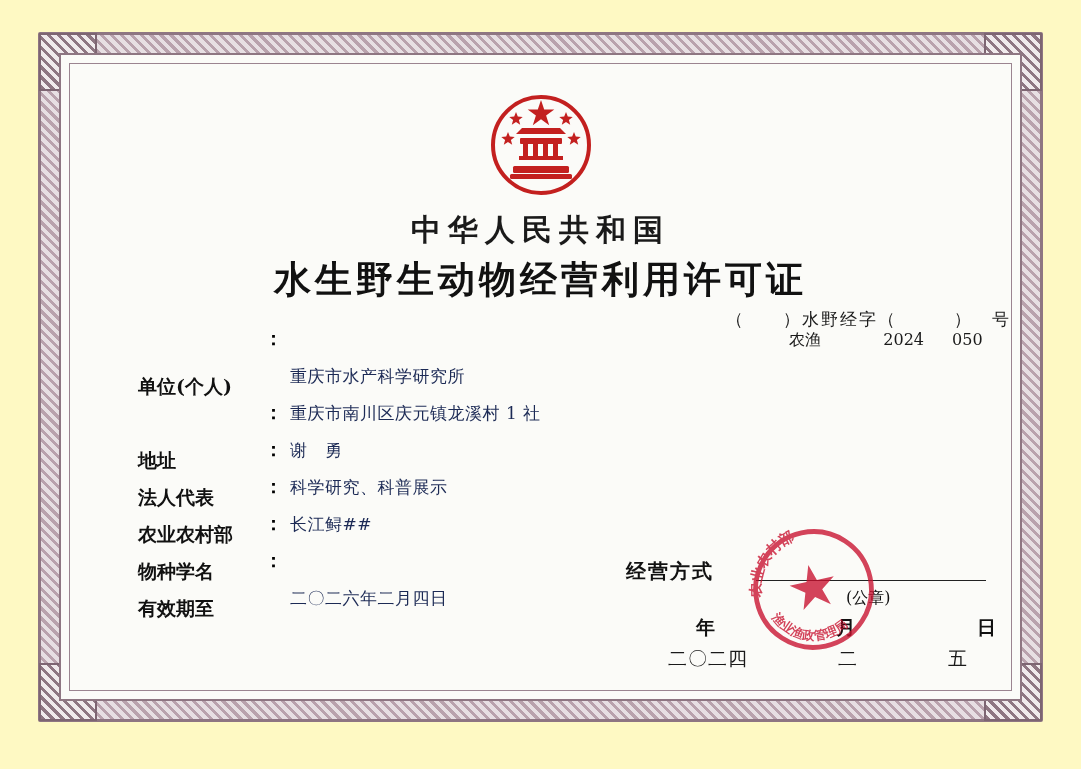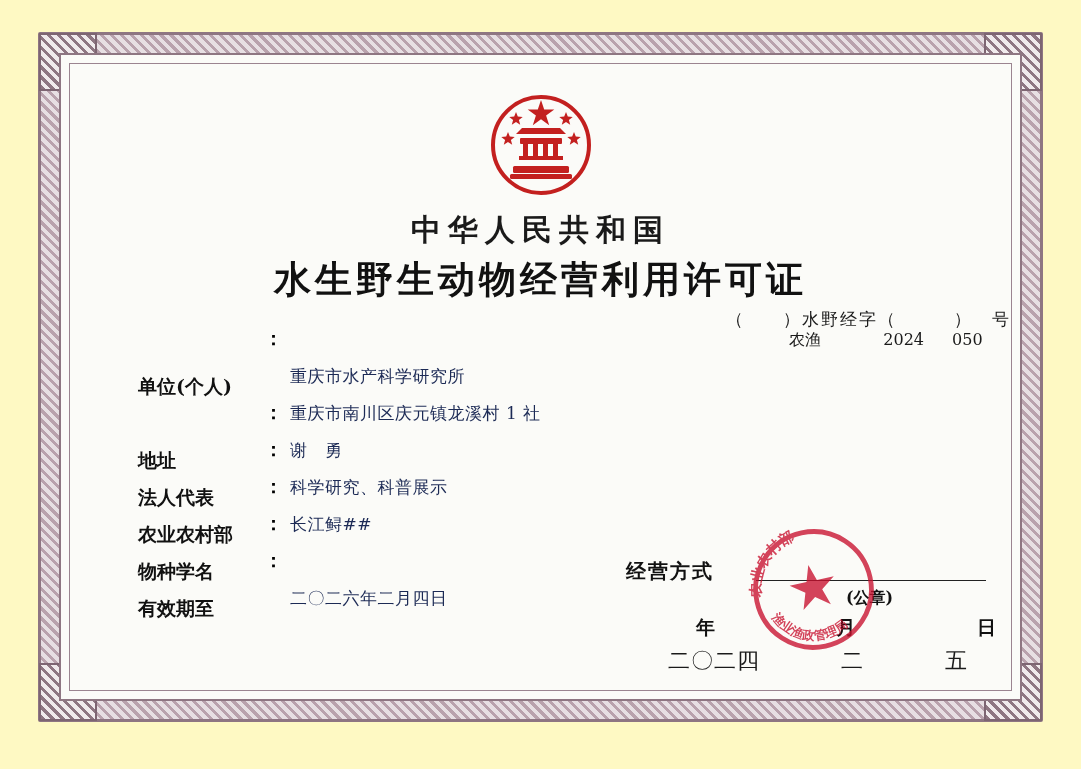--- a/index.html
+++ b/index.html
@@ -174,41 +174,40 @@
     left:700px;top:530px;
     width:230px;
     border-bottom:1.5px solid #222;
   }
   .seal-label{
     position:absolute;
     left:790px;top:538px;
     font-family:"DejaVu Serif","Liberation Serif",serif;
     font-size:16px;
     color:#111;
-    font-weight:bold;
   }
   .date-bottom{
     position:absolute;
     left:640px;top:565px;
     width:300px;
     display:flex;
     justify-content:space-between;
     font-family:"DejaVu Serif","Liberation Serif",serif;
     font-size:19px;
     font-weight:bold;
     color:#111;
   }
   .date-vals{
     position:absolute;
     left:612px;top:596px;
     width:300px;
     display:flex;
     justify-content:space-between;
     font-family:"DejaVu Serif","Liberation Serif",serif;
-    font-size:22px;
+    font-size:19px;
     color:#1a1a1a;
     letter-spacing:1px;
   }
 
   
   .seal{
     position:absolute;
     left:690px;top:472px;
     width:135px;height:135px;
     opacity:.78;

